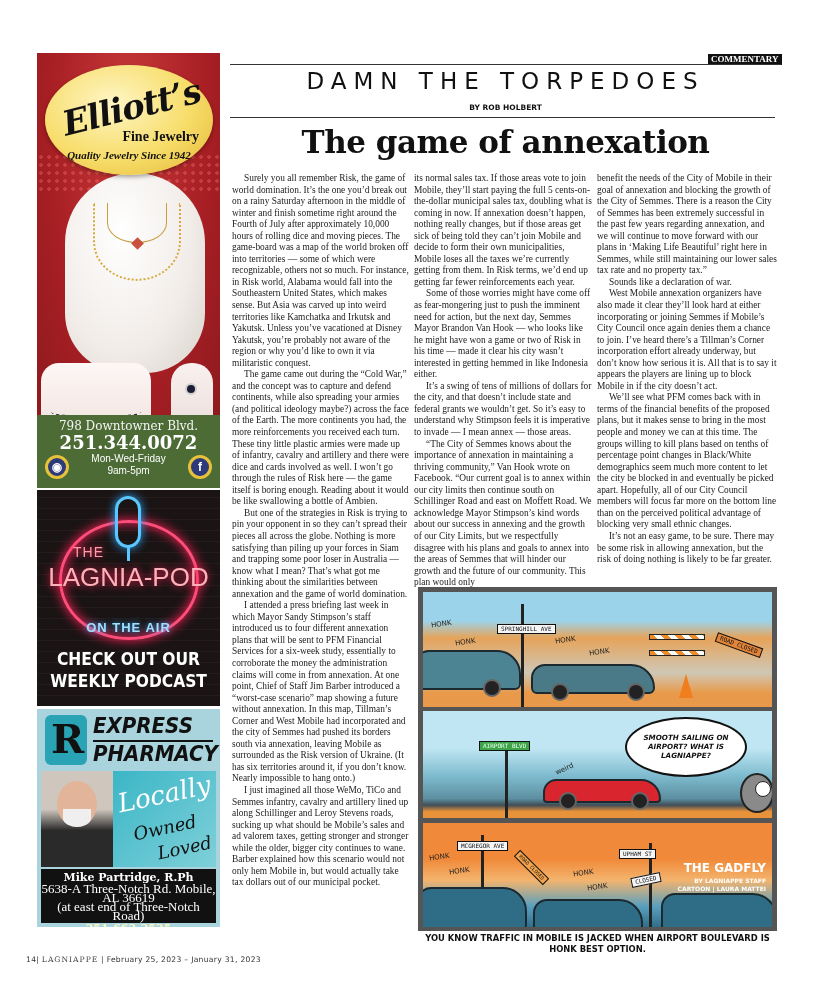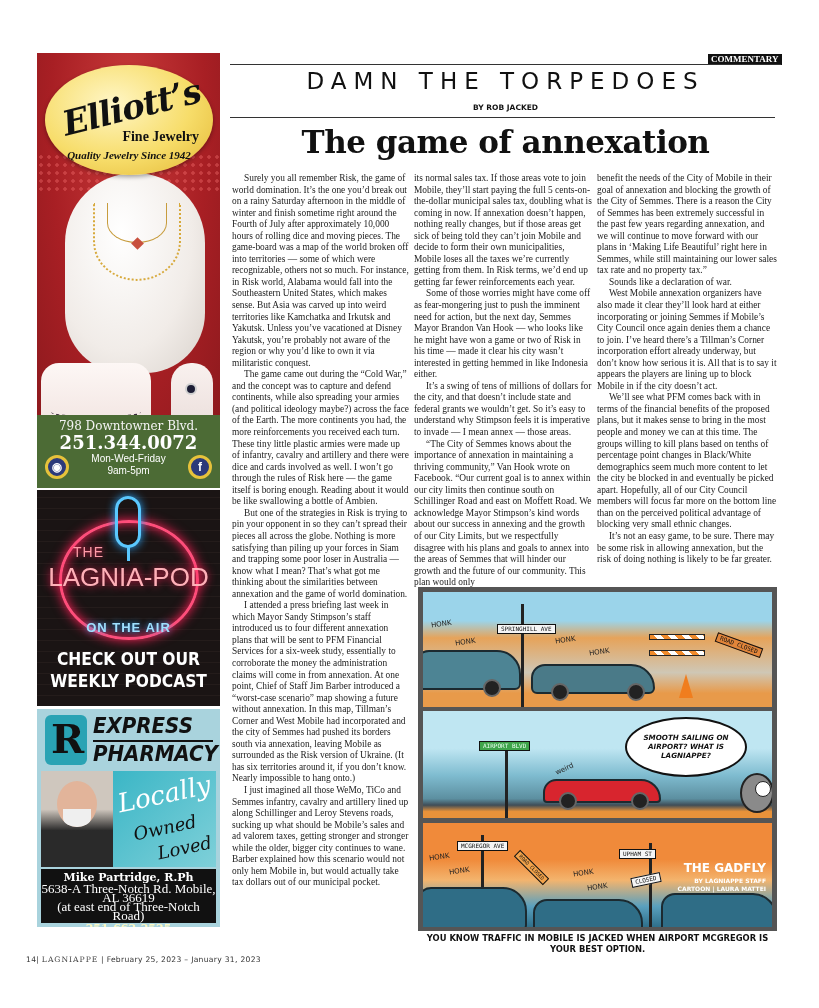--- a/index.html
+++ b/index.html
@@ -207,21 +207,21 @@
     <div class="rx-name">Mike Partridge, R.Ph</div>
     <div class="rx-addr">5638-A Three-Notch Rd. Mobile, AL 36619</div>
     <div class="rx-addr">(at east end of Three-Notch Road)</div>
     <div class="rx-phone">251-662-2525</div>
   </div>
 </div>
 
 <div class="commentary-tag">COMMENTARY</div>
 <div class="rule-top"></div>
 <h2 class="section-title">DAMN THE TORPEDOES</h2>
-<div class="byline">BY ROB JACKED</div>
+<div class="byline">BY ROB HOLBERT</div>
 <div class="rule-by"></div>
 <h1 class="headline">The game of annexation</h1>
 
 <div class="col col-1">
   <p>Surely you all remember Risk, the game of world domination. It’s the one you’d break out on a rainy Saturday afternoon in the middle of winter and finish sometime right around the Fourth of July after approximately 10,000 hours of rolling dice and moving pieces. The game-board was a map of the world broken off into territories — some of which were recognizable, others not so much. For instance, in Risk world, Alabama would fall into the Southeastern United States, which makes sense. But Asia was carved up into weird territories like Kamchatka and Irkutsk and Yakutsk. Unless you’ve vacationed at Disney Yakutsk, you’re probably not aware of the region or why you’d like to own it via militaristic conquest.</p>
   <p>The game came out during the “Cold War,” and the concept was to capture and defend continents, while also spreading your armies (and political ideology maybe?) across the face of the Earth. The more continents you had, the more reinforcements you received each turn. These tiny little plastic armies were made up of infantry, cavalry and artillery and there were dice and cards involved as well. I won’t go through the rules of Risk here — the game itself is boring enough. Reading about it would be like swallowing a bottle of Ambien.</p>
   <p>But one of the strategies in Risk is trying to pin your opponent in so they can’t spread their pieces all across the globe. Nothing is more satisfying than piling up your forces in Siam and trapping some poor loser in Australia — know what I mean? That’s what got me thinking about the similarities between annexation and the game of world domination.</p>
   <p>I attended a press briefing last week in which Mayor Sandy Stimpson’s staff introduced us to four different annexation plans that will be sent to PFM Financial Services for a six-week study, essentially to corroborate the money the administration claims will come in from annexation. At one point, Chief of Staff Jim Barber introduced a “worst-case scenario” map showing a future without annexation. In this map, Tillman’s Corner and West Mobile had incorporated and the city of Semmes had pushed its borders south via annexation, leaving Mobile as surrounded as the Risk version of Ukraine. (It has six territories around it, if you don’t know. Nearly impossible to hang onto.)</p>
   <p>I just imagined all those WeMo, TiCo and Semmes infantry, cavalry and artillery lined up along Schillinger and Leroy Stevens roads, sucking up what should be Mobile’s sales and ad valorem taxes, getting stronger and stronger while the older, bigger city continues to wane. Barber explained how this scenario would not only hem Mobile in, but would actually take tax dollars out of our municipal pocket.</p>
 </div>
@@ -291,17 +291,17 @@
     <div class="car" style="left:-6px; top:64px; width:110px; height:44px; background:#2f6d86;"></div>
     <div class="car" style="left:110px; top:76px; width:110px; height:34px; background:#2f6d86;"></div>
     <div class="car" style="left:238px; top:70px; width:116px; height:40px; background:#2f6d86;"></div>
     <div class="credit-title">THE GADFLY</div>
     <div class="credit-sub">
       <div>BY LAGNIAPPE STAFF</div>
       <div>CARTOON | LAURA MATTEI</div>
     </div>
   </div>
 </div>
-<div class="caption">YOU KNOW TRAFFIC IN MOBILE IS JACKED WHEN AIRPORT MCGREGOR IS YOUR BEST OPTION.</div>
+<div class="caption">YOU KNOW TRAFFIC IN MOBILE IS JACKED WHEN AIRPORT BOULEVARD IS HONK BEST OPTION.</div>
 
 <div class="footer">
   <span>14</span><span>| </span><span class="brand">LAGNIAPPE</span><span> | </span><span>February 25, 2023 – January 31, 2023</span>
 </div>
 
 </body></html>

